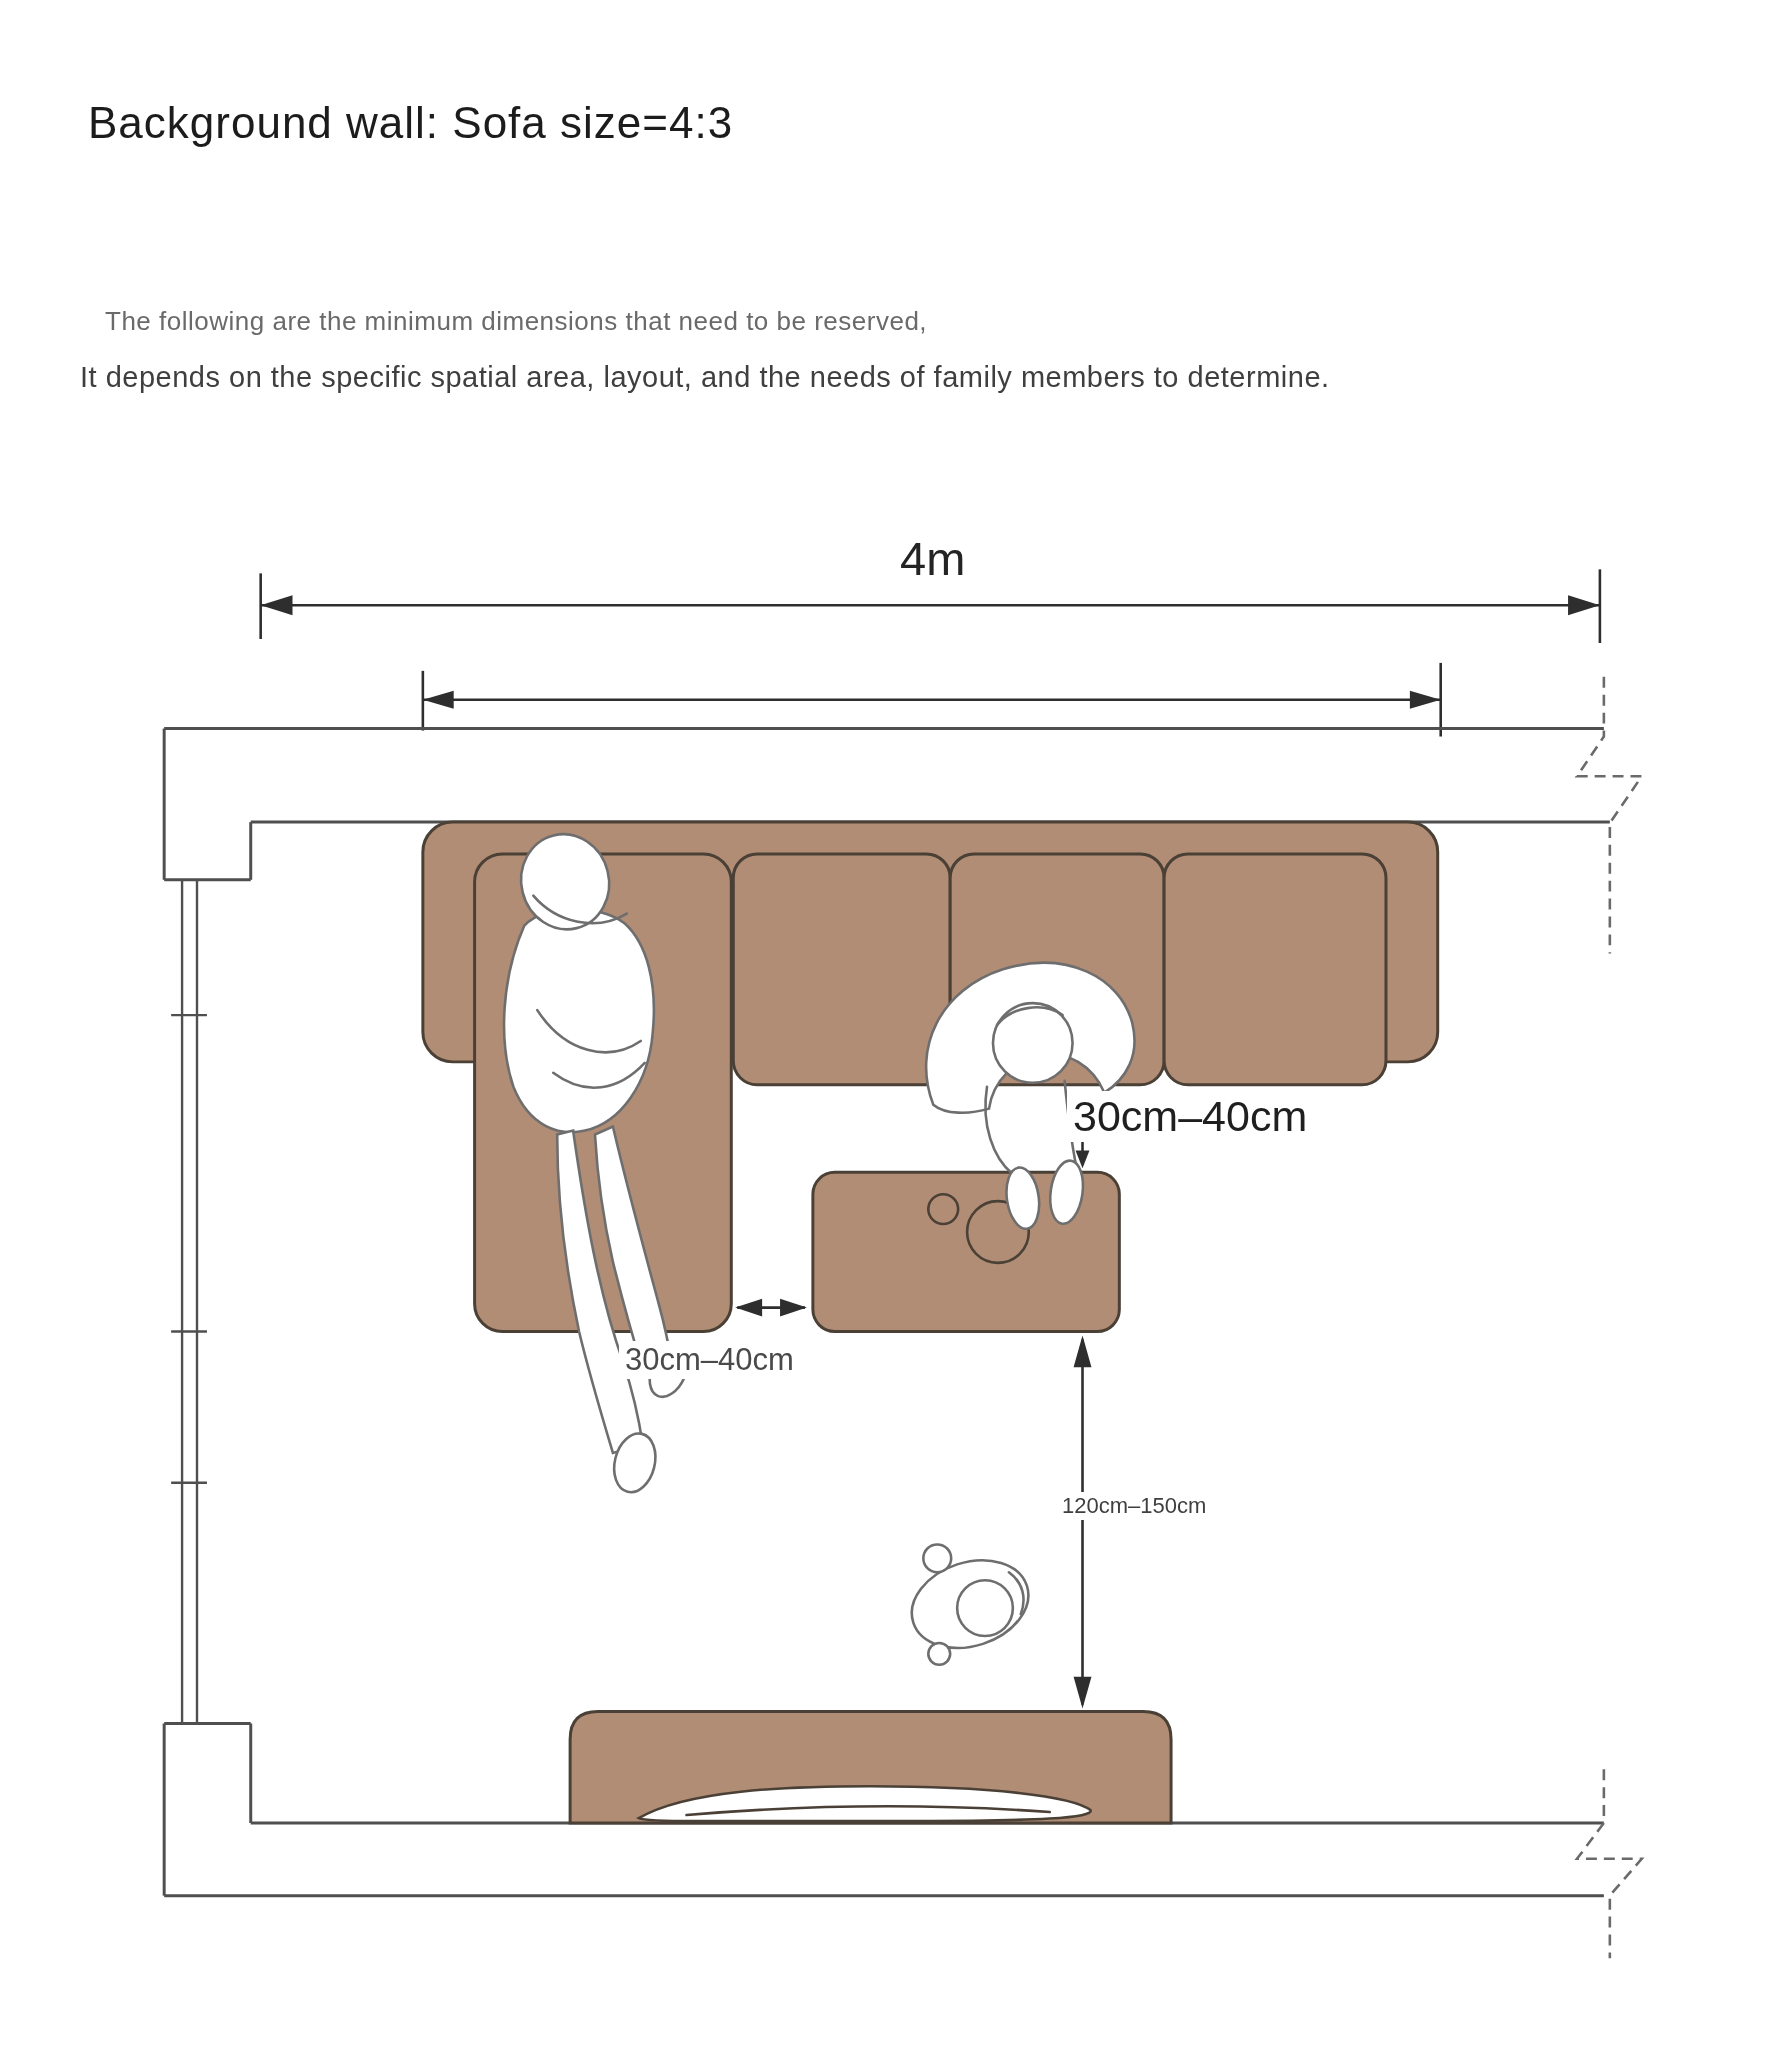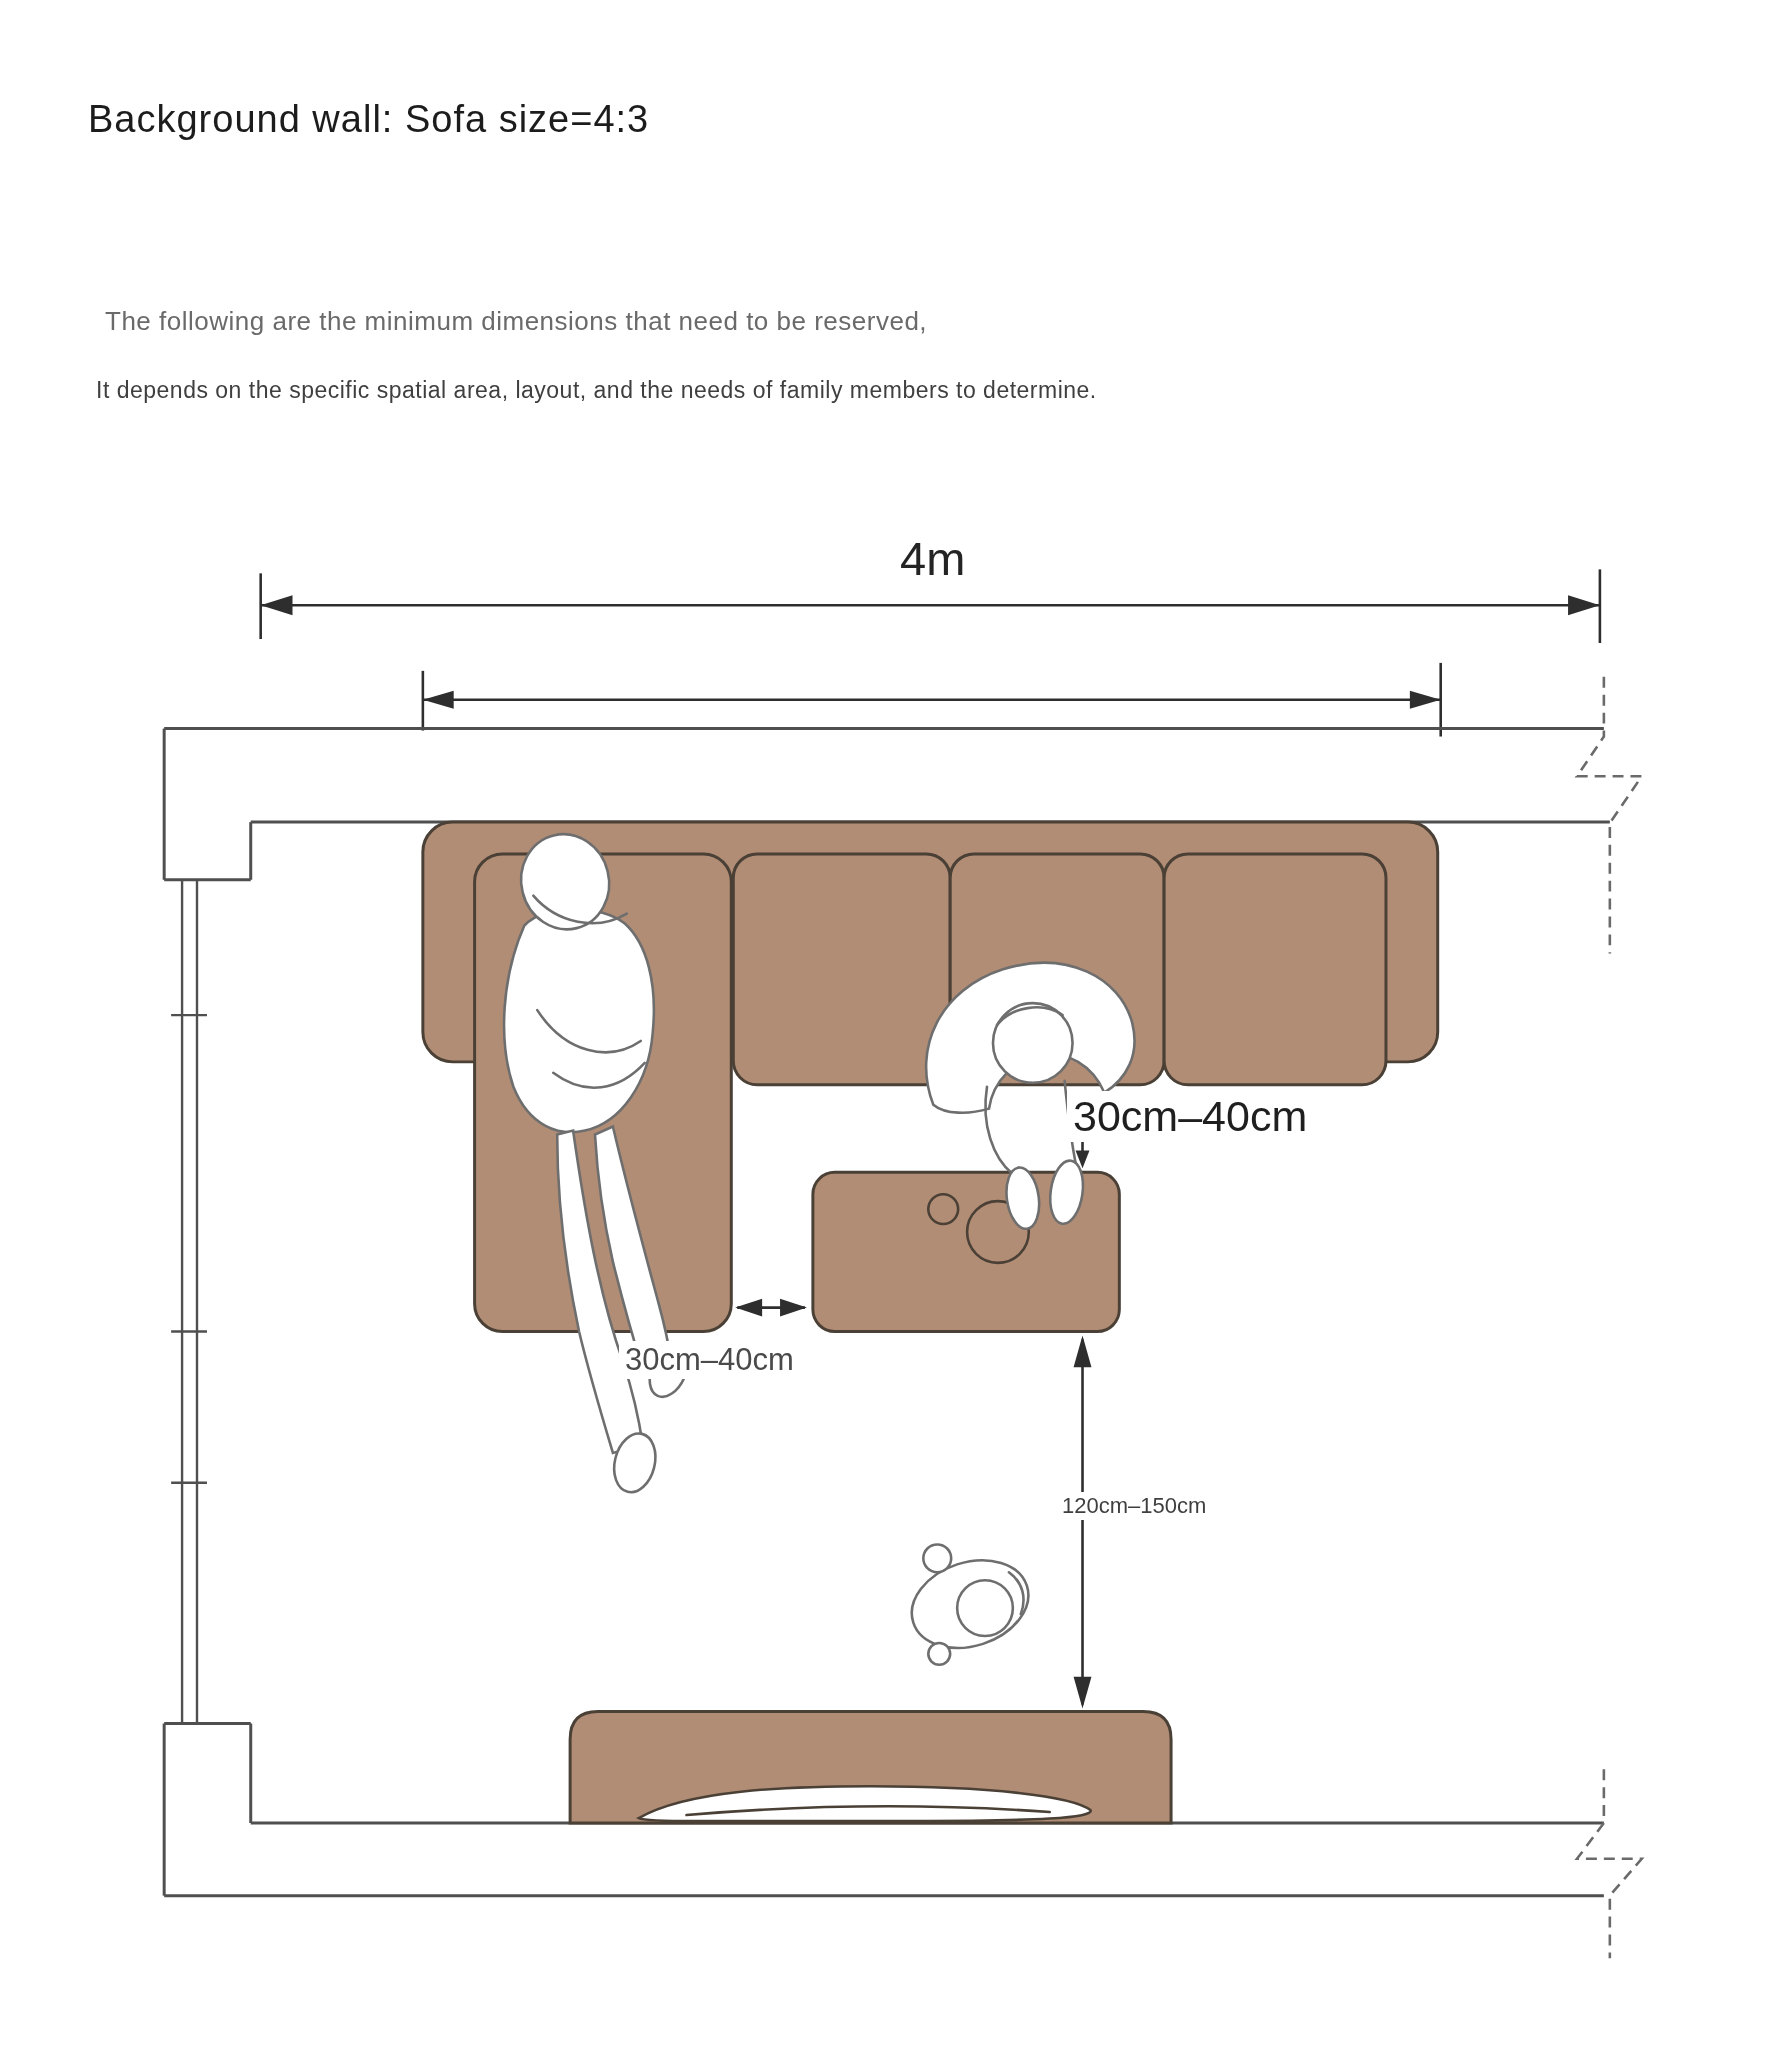--- a/index.html
+++ b/index.html
@@ -19,32 +19,32 @@
   html,body{margin:0;padding:0;}
   body{
     width:1776px;height:2072px;
     background:var(--bg);
     font-family:"Liberation Sans", sans-serif;
     position:relative;overflow:hidden;
   }
   .stage{position:absolute;inset:0;}
   .title{
     position:absolute;left:88px;top:98px;
-    font-size:38px;color:var(--title-color);
+    font-size:44px;color:var(--title-color);
     letter-spacing:1px;white-space:nowrap;margin:0;font-weight:500;
   }
   .sub1{
     position:absolute;left:88px;top:289px;
     font-size:26px;color:var(--subtitle1-color);
     letter-spacing:0.5px;white-space:nowrap;margin:17px;
   }
   .sub2{
     position:absolute;left:80px;top:361px;
-    font-size:23px;color:var(--subtitle2-color);
-    letter-spacing:0.5px;white-space:nowrap;margin:16px;
+    font-size:29px;color:var(--subtitle2-color);
+    letter-spacing:0.5px;white-space:nowrap;margin:0;
   }
   svg.plan{position:absolute;left:0;top:0;width:1776px;height:2072px;}
   .dim-label{
     position:absolute;white-space:nowrap;background:var(--bg);
     line-height:1.1;padding:2px 6px;
   }
   .lbl-room{left:894px;top:531px;font-size:47px;color:#242424;}
   .lbl-gap-small{left:619px;top:1341px;font-size:31px;color:var(--label-mid);}
   .lbl-gap-big{left:1067px;top:1091px;font-size:43px;color:var(--label-dark);}
   .lbl-walkway{left:1056px;top:1492px;font-size:22px;color:var(--subtitle2-color);}

